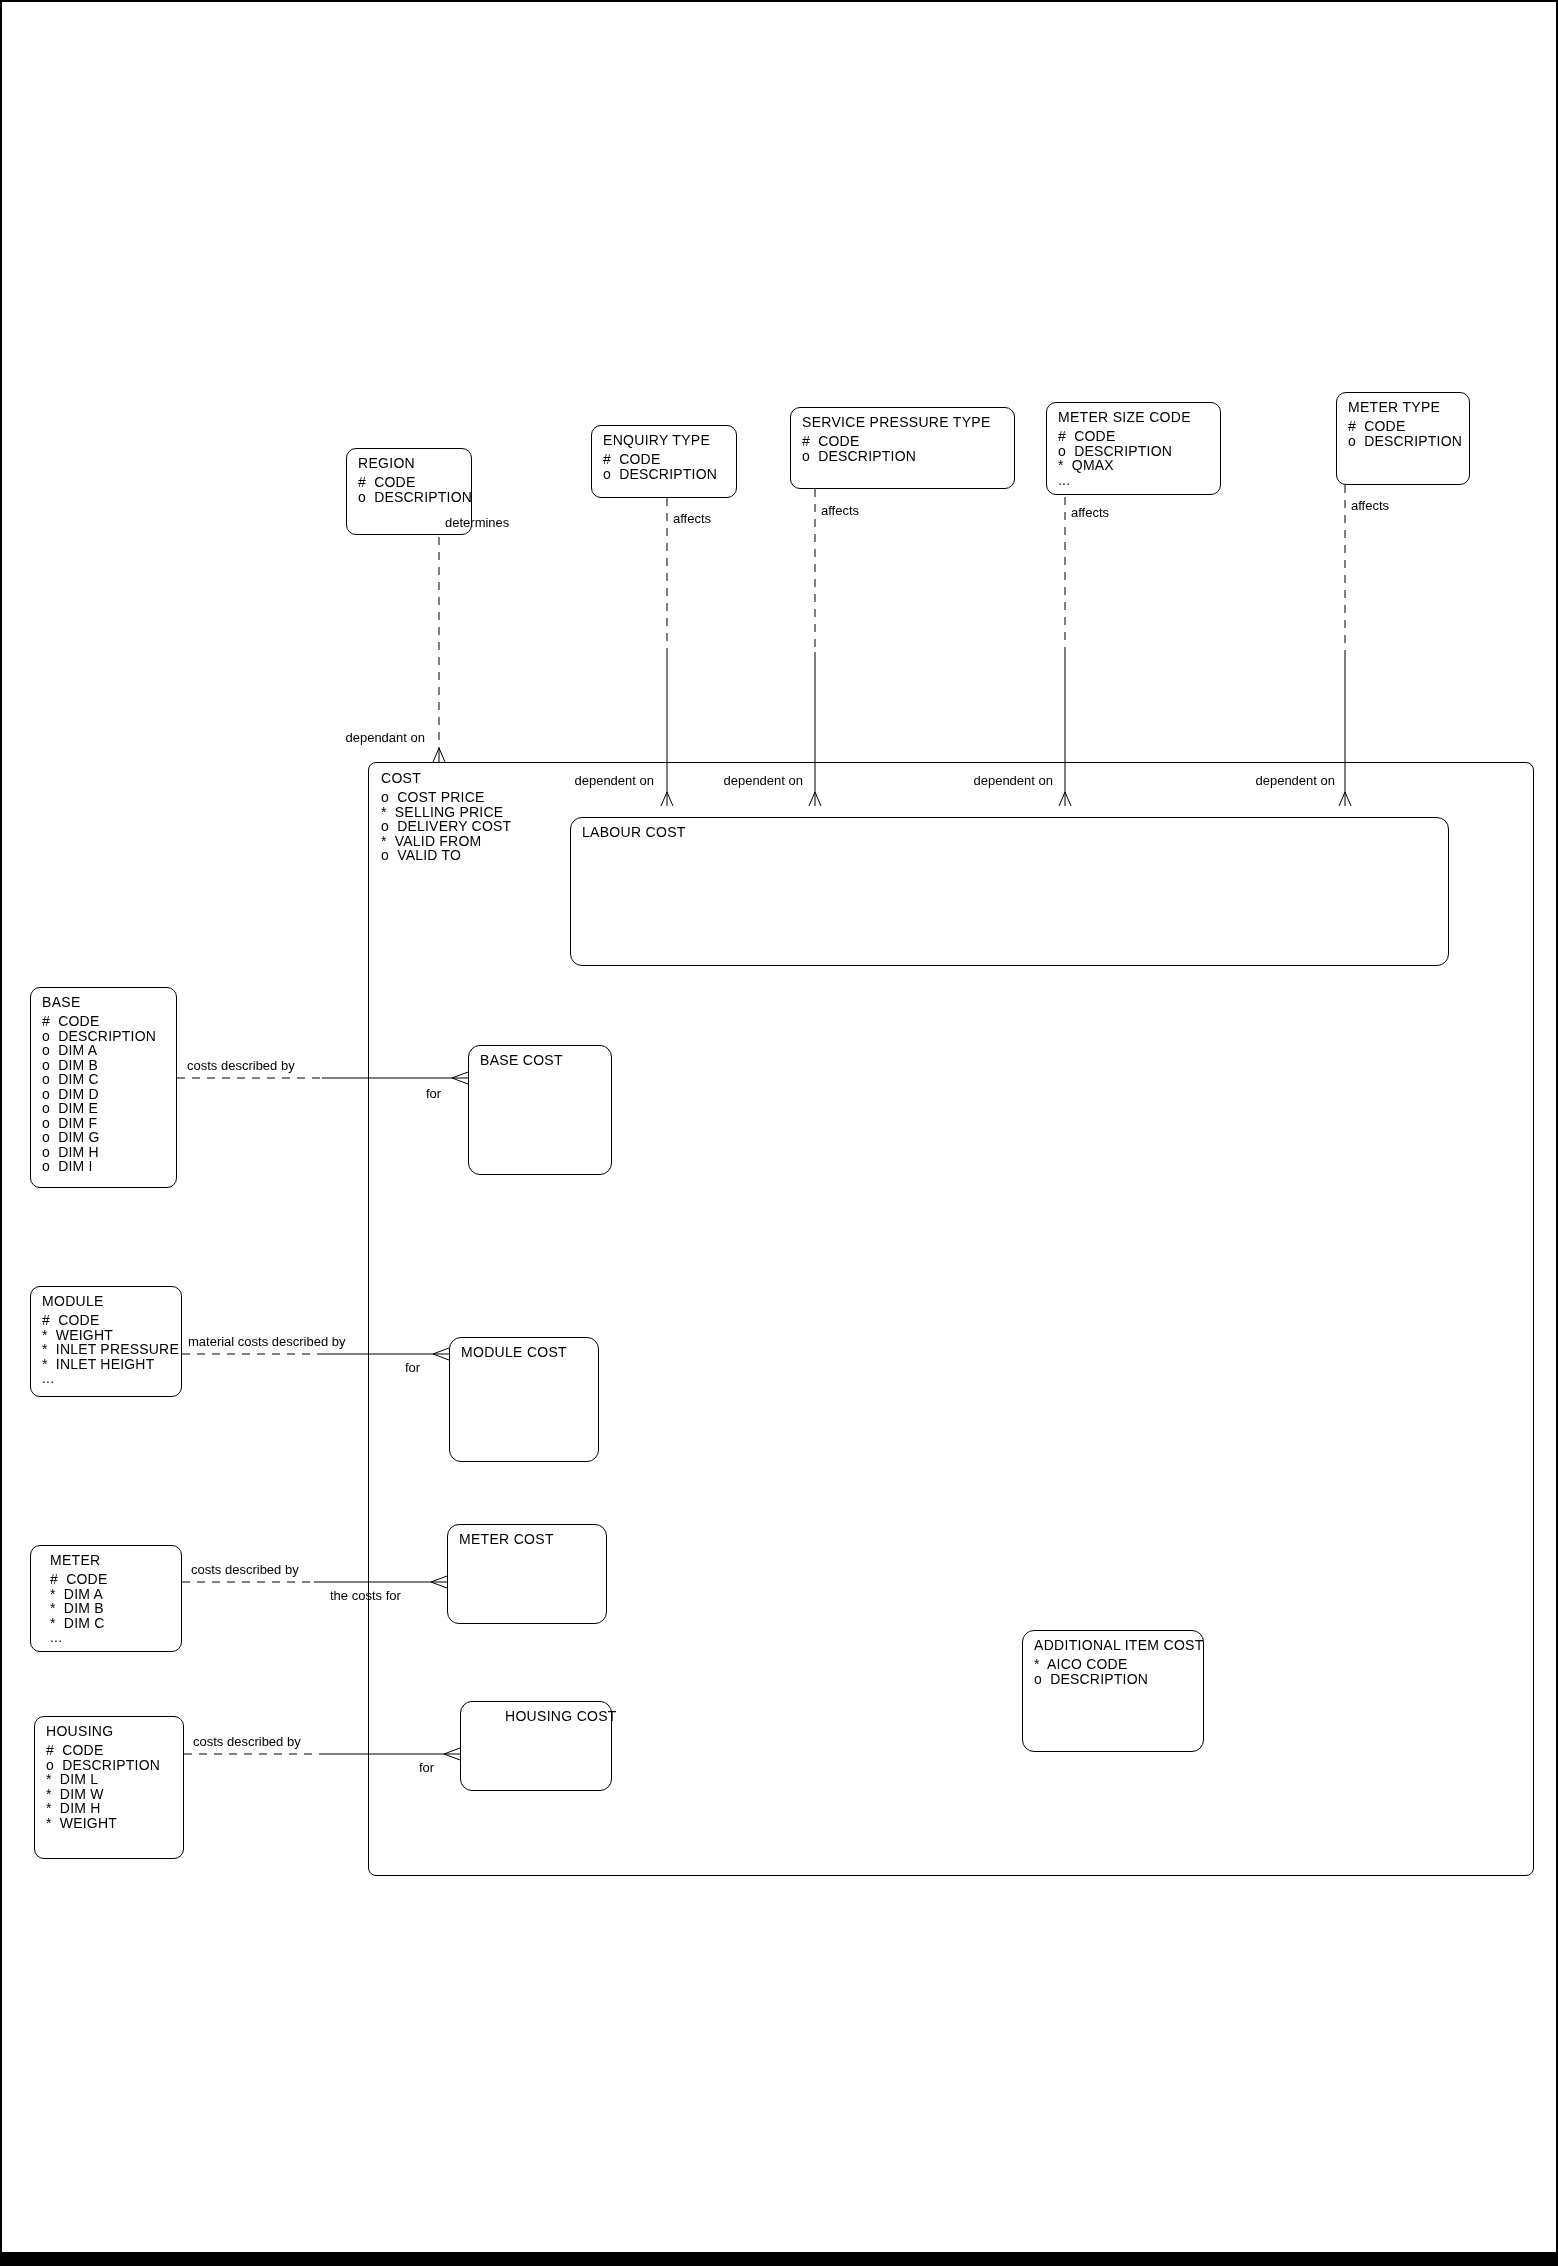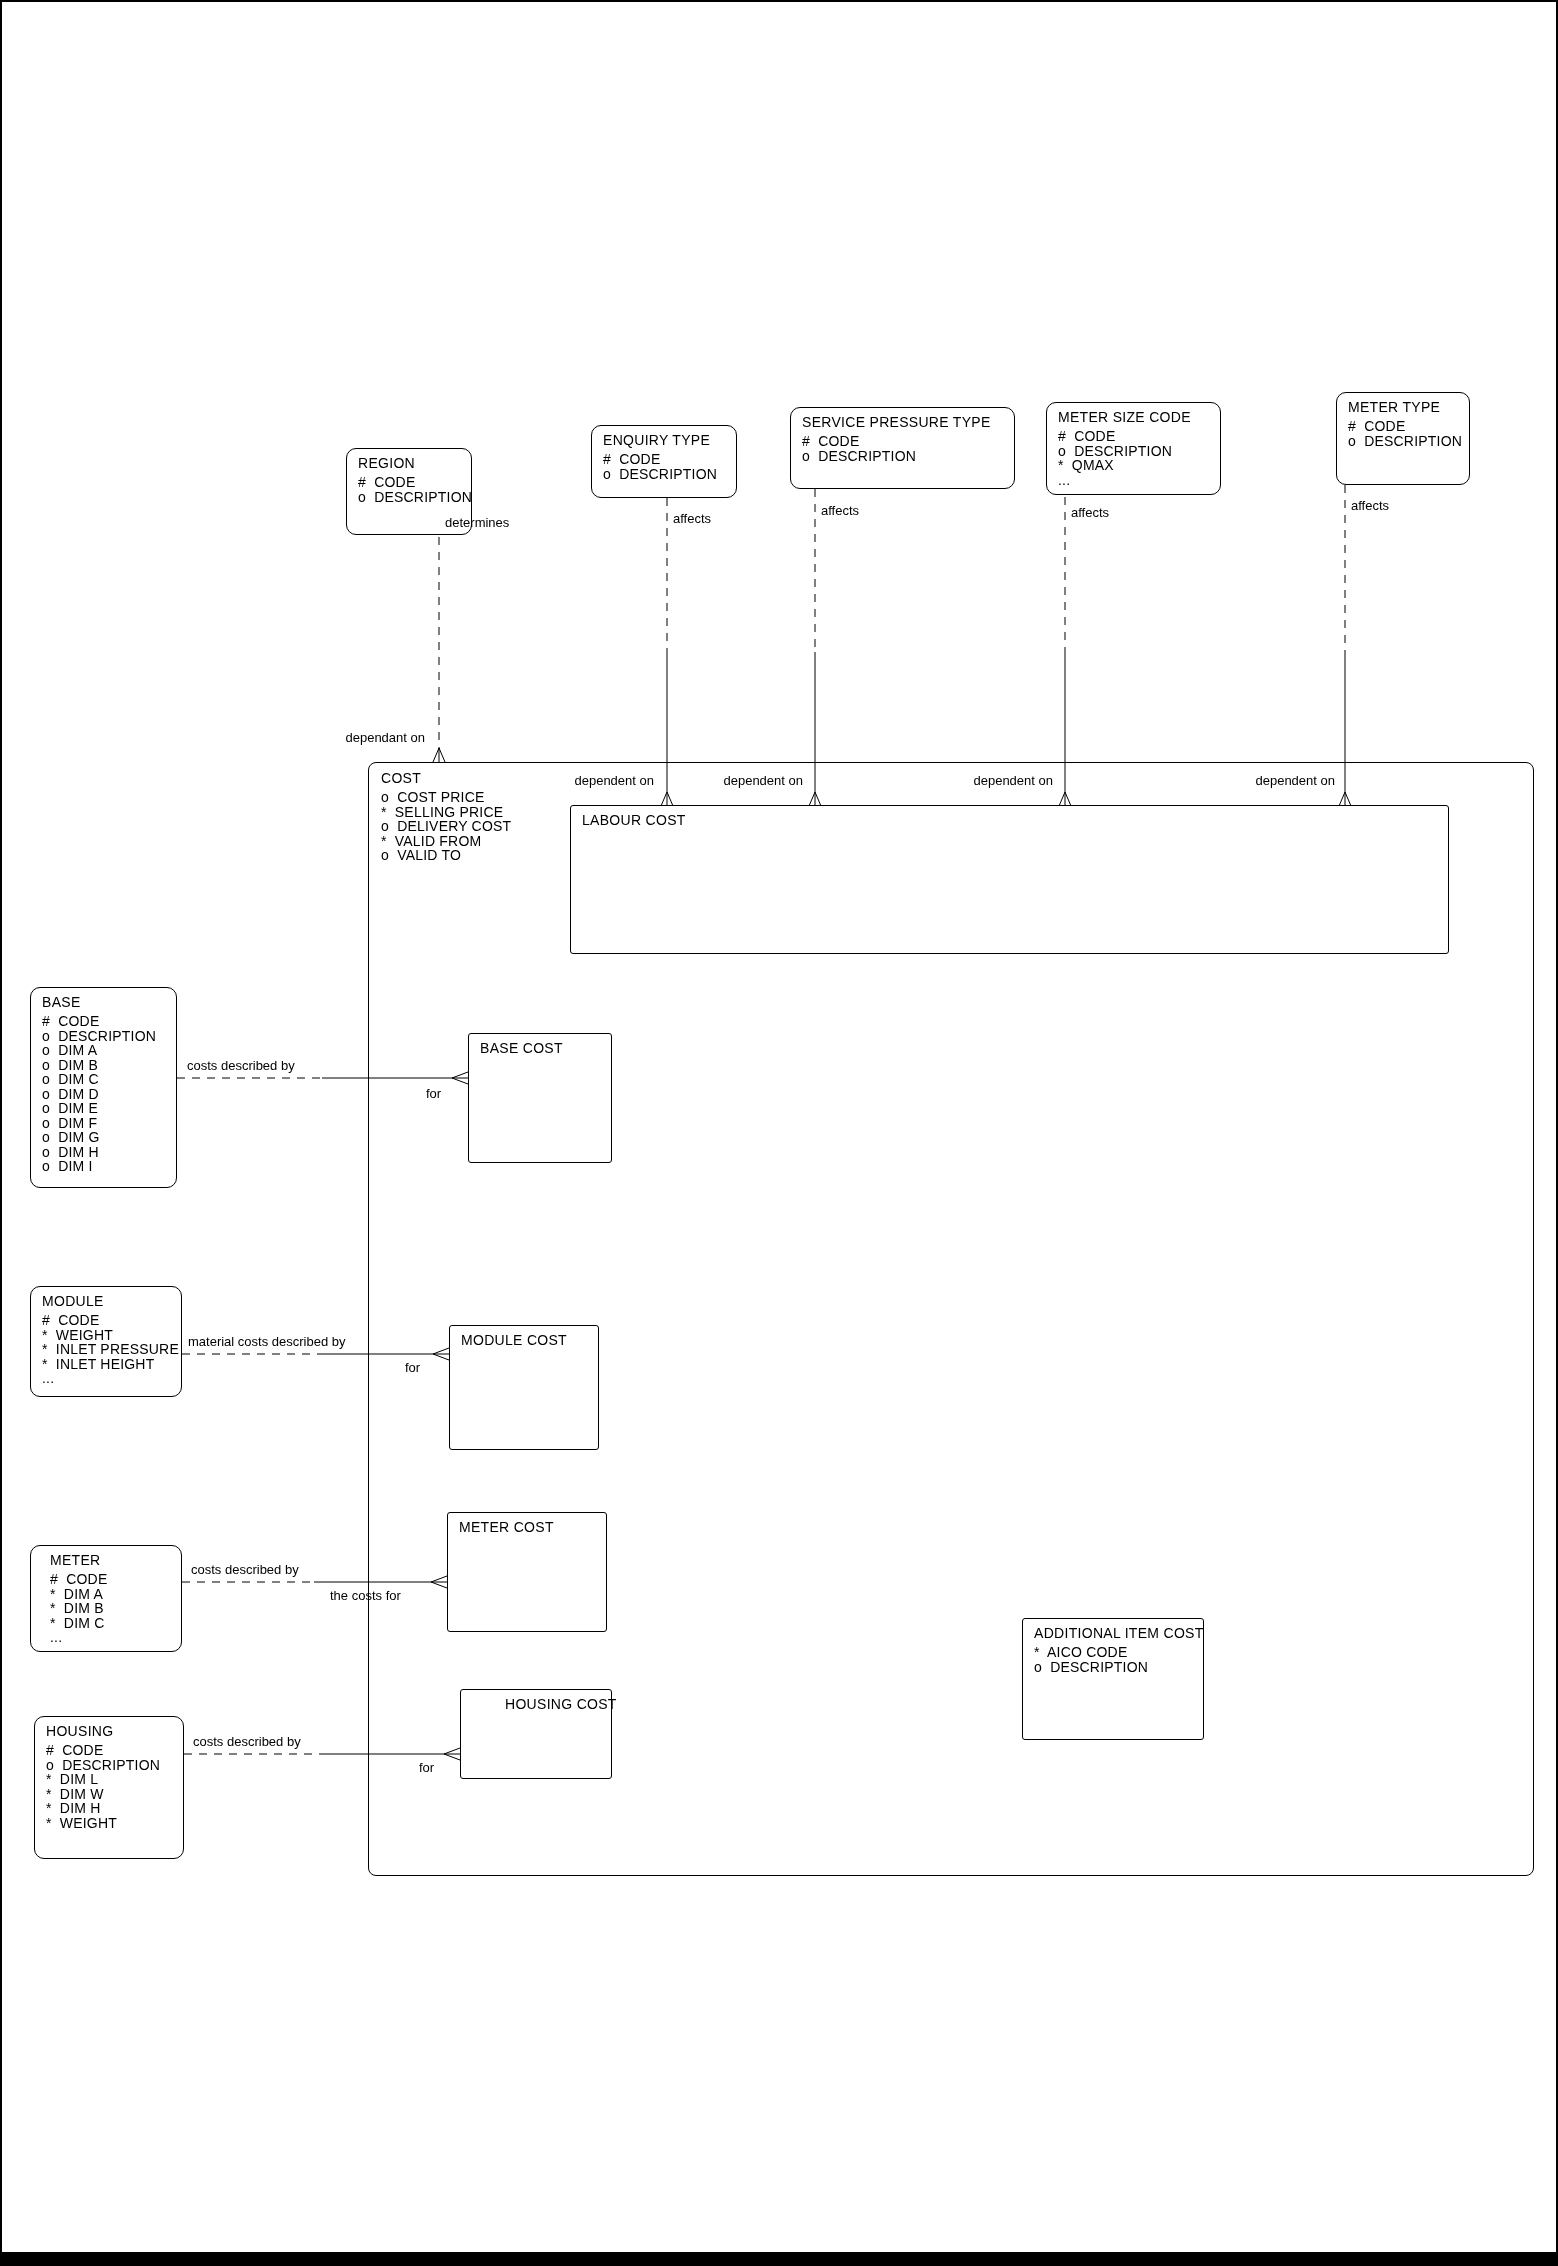--- a/index.html
+++ b/index.html
@@ -20,21 +20,21 @@
   .entity{
     position:absolute;
     box-sizing:border-box;
     border:1px solid #000;
     border-radius:10px;
     background:#fff;
     padding:5px 0 0 11px;
     z-index:2;
   }
   .entity.transparent{background:transparent;border-radius:8px;padding:6px 0 0 12px;z-index:1;}
-  .entity.sub{border-radius:3px;z-index:2;}
+  .entity.sub{border-radius:12px;z-index:2;margin-top:12px;}
   .etitle{
     font-size:14px;
     line-height:19px;
     letter-spacing:0.3px;
     white-space:nowrap;
     margin-bottom:2px;
   }
   .ar{
     font-size:14px;
     line-height:14.5px;
@@ -222,21 +222,21 @@
   </div>
 
   <div class="entity sub" style="left:466px;top:1031px;width:144px;height:130px;">
     <div class="etitle">BASE COST</div>
   </div>
 
   <div class="entity sub" style="left:447px;top:1323px;width:150px;height:125px;">
     <div class="etitle">MODULE COST</div>
   </div>
 
-  <div class="entity sub" style="left:445px;top:1510px;width:160px;height:120px;">
+  <div class="entity sub" style="left:445px;top:1510px;width:160px;height:100px;">
     <div class="etitle">METER COST</div>
   </div>
 
   <div class="entity sub" style="left:458px;top:1687px;width:152px;height:90px;padding-left:44px;">
     <div class="etitle">HOUSING COST</div>
   </div>
 
   <div class="entity sub" style="left:1020px;top:1616px;width:182px;height:122px;">
     <div class="etitle">ADDITIONAL ITEM COST</div>
     <div>

